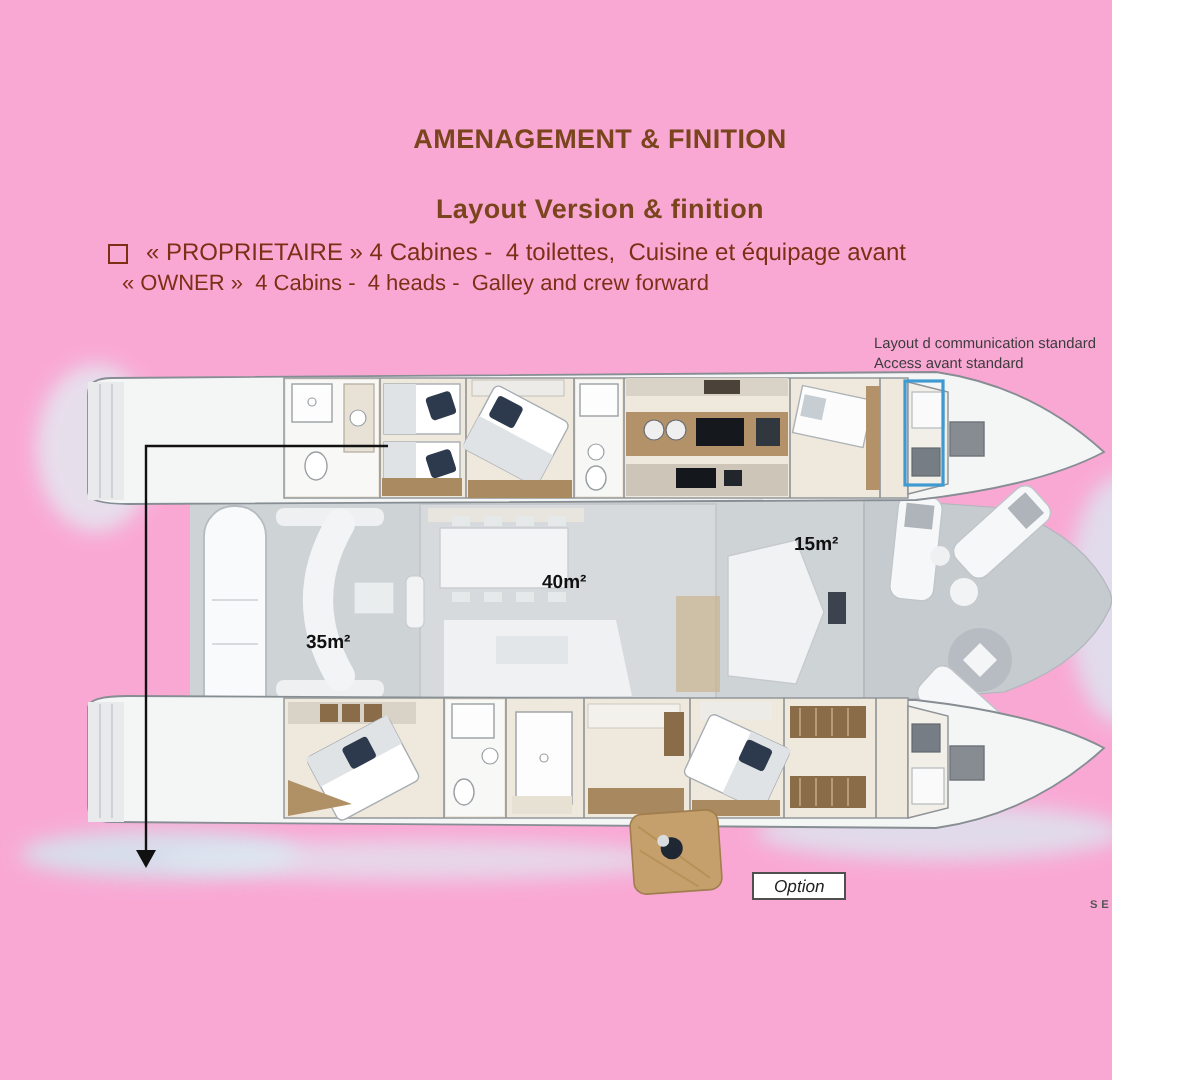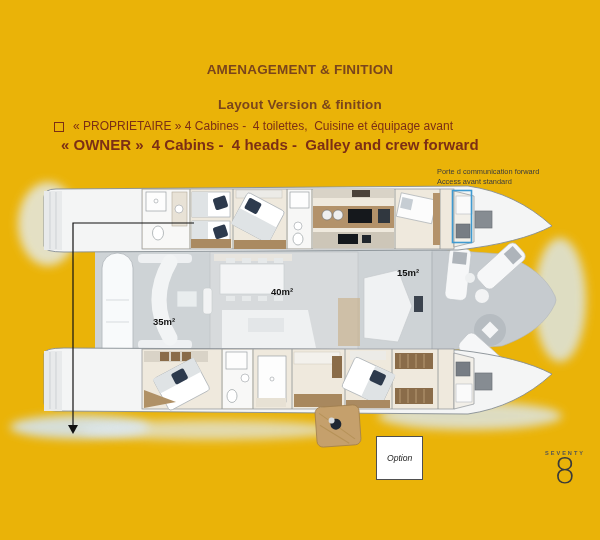--- a/index.html
+++ b/index.html
@@ -1,40 +1,40 @@
 <!DOCTYPE html>
 <html><head>
 <meta charset="utf-8">
 <style>
   html,body{margin:0;padding:0;background:#ffffff;}
-  #page{position:relative;width:600px;height:540px;background:#eab308;overflow:hidden;
+  #page{position:relative;width:556px;height:540px;background:#f9a8d4;overflow:hidden;
         font-family:"Liberation Sans",sans-serif;}
   .abs{position:absolute;}
   
   .title{left:0;top:62px;width:600px;text-align:center;font-weight:bold;
          font-size:13.5px;color:#7a451c;letter-spacing:.2px;}
   .title2{top:78px;margin-top:19px;}
   
   .spec-check{left:54px;top:122px;width:8px;height:8px;border:1.6px solid #7c2f15;}
   .spec1{left:73px;top:119px;font-size:12px;color:#7c2f15;white-space:pre;}
-  .spec2{left:61px;top:136px;font-size:15px;color:#7c2f15;white-space:pre;font-weight:bold;}
+  .spec2{left:61px;top:136px;font-size:11px;color:#7c2f15;white-space:pre;}
   
   .door1{left:437px;top:167px;font-size:7.4px;color:#3c3c3c;}
   .door2{left:437px;top:177px;font-size:7.4px;color:#3c3c3c;}
   
   .area{font-size:9.5px;font-weight:600;color:#111;}
   .a35{left:153px;top:316px;}
   .a40{left:271px;top:286px;}
   .a15{left:380px;top:267px;margin-left:17px;}
   
   .note{left:52px;top:436px;width:236px;background:#ffffff;border:1px solid #4f4f4f;
         padding:4px 6px;font-style:italic;font-size:8.4px;line-height:11px;color:#24365a;}
   
   .option{left:376px;top:436px;background:#ffffff;border:1px solid #4f4f4f;
-          padding:16px 10px;font-style:italic;font-size:8.6px;color:#222;}
+          padding:1px 10px;font-style:italic;font-size:8.6px;color:#222;}
   
   .brand{left:538px;top:450px;width:54px;text-align:center;color:#454545;}
   .brand-name{font-size:5.6px;font-weight:bold;letter-spacing:2px;color:#555;}
   .brand-num{font-size:35px;font-weight:200;line-height:31px;color:#3a3a3a;
              font-family:"DejaVu Sans",sans-serif;}
   svg{display:block;}
 </style>
 </head>
 <body>
 
@@ -299,21 +299,21 @@
     </g>
   </svg>
 
   <div class="abs title">AMENAGEMENT &amp; FINITION</div>
   <div class="abs title title2">Layout Version &amp; finition</div>
 
   <div class="abs spec-check"></div>
   <div class="abs spec1">« PROPRIETAIRE » 4 Cabines -  4 toilettes,  Cuisine et équipage avant</div>
   <div class="abs spec2">« OWNER »  4 Cabins -  4 heads -  Galley and crew forward</div>
 
-  <div class="abs door1">Porte d communication forward</div>
+  <div class="abs door1">Layout d communication standard</div>
   <div class="abs door2">Access avant standard</div>
 
   <div class="abs area a35">35m²</div>
   <div class="abs area a40">40m²</div>
   <div class="abs area a15">15m²</div>
 
 
   <div class="abs option">
     <span>Option</span>
   </div>

